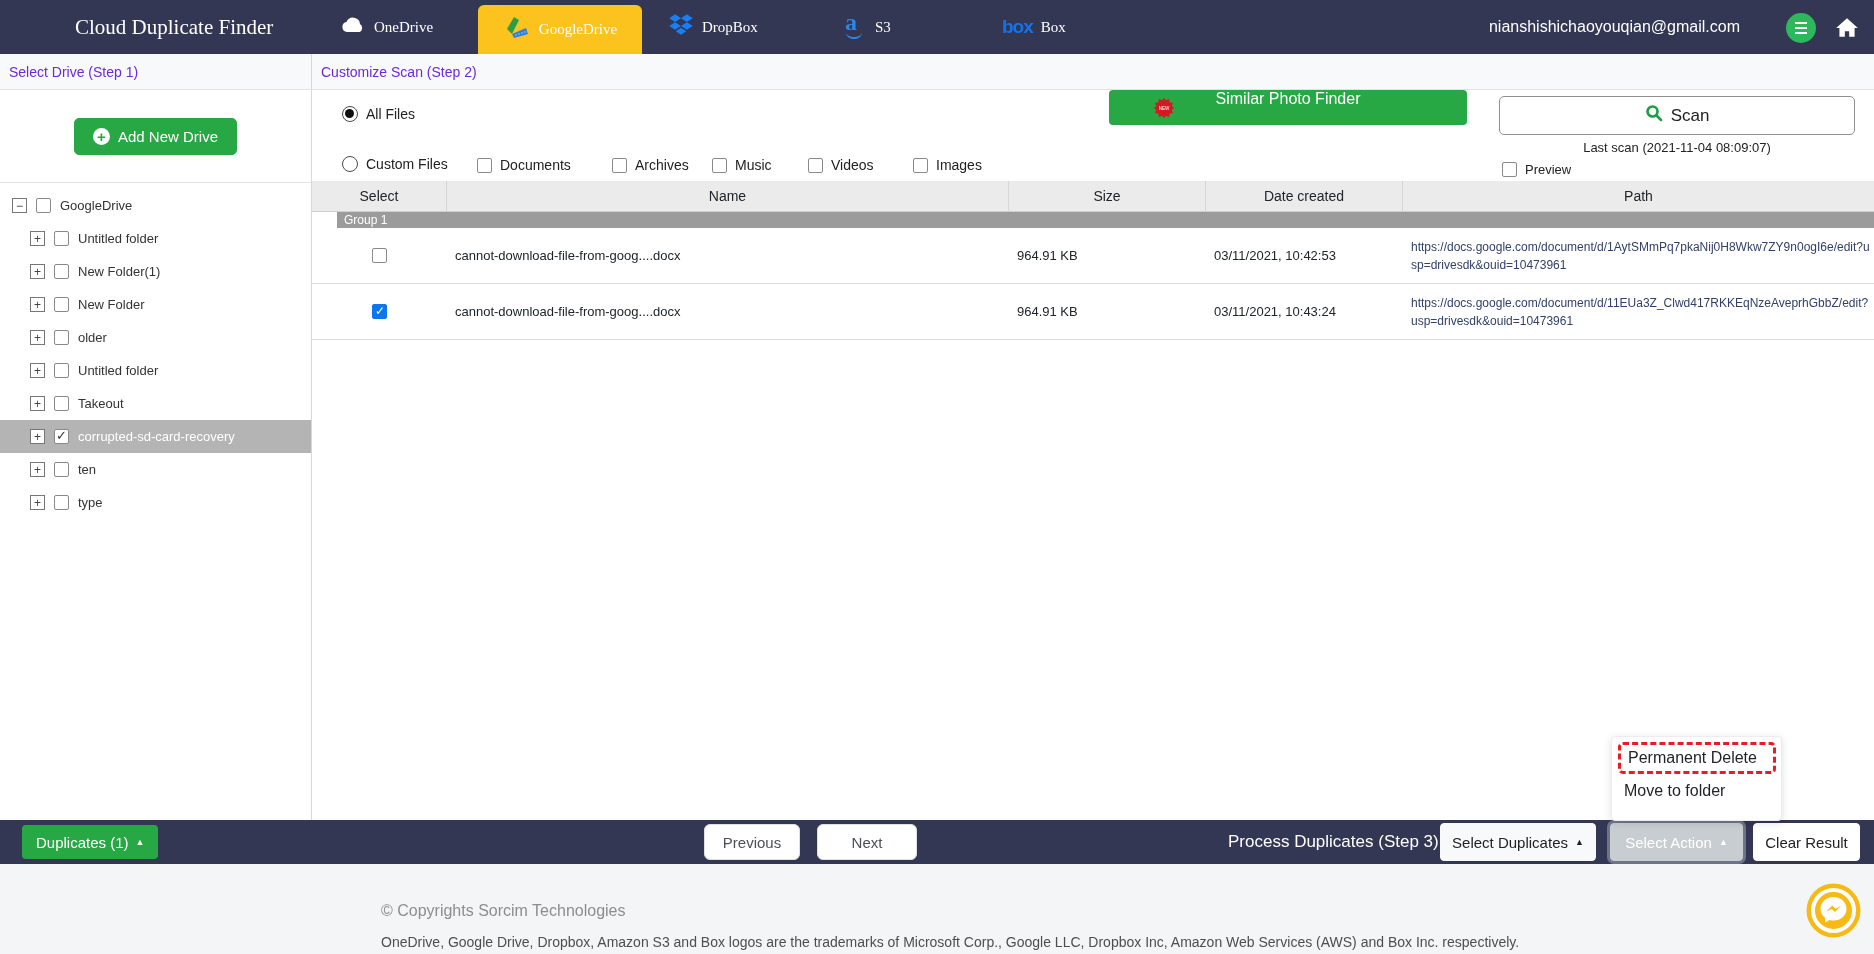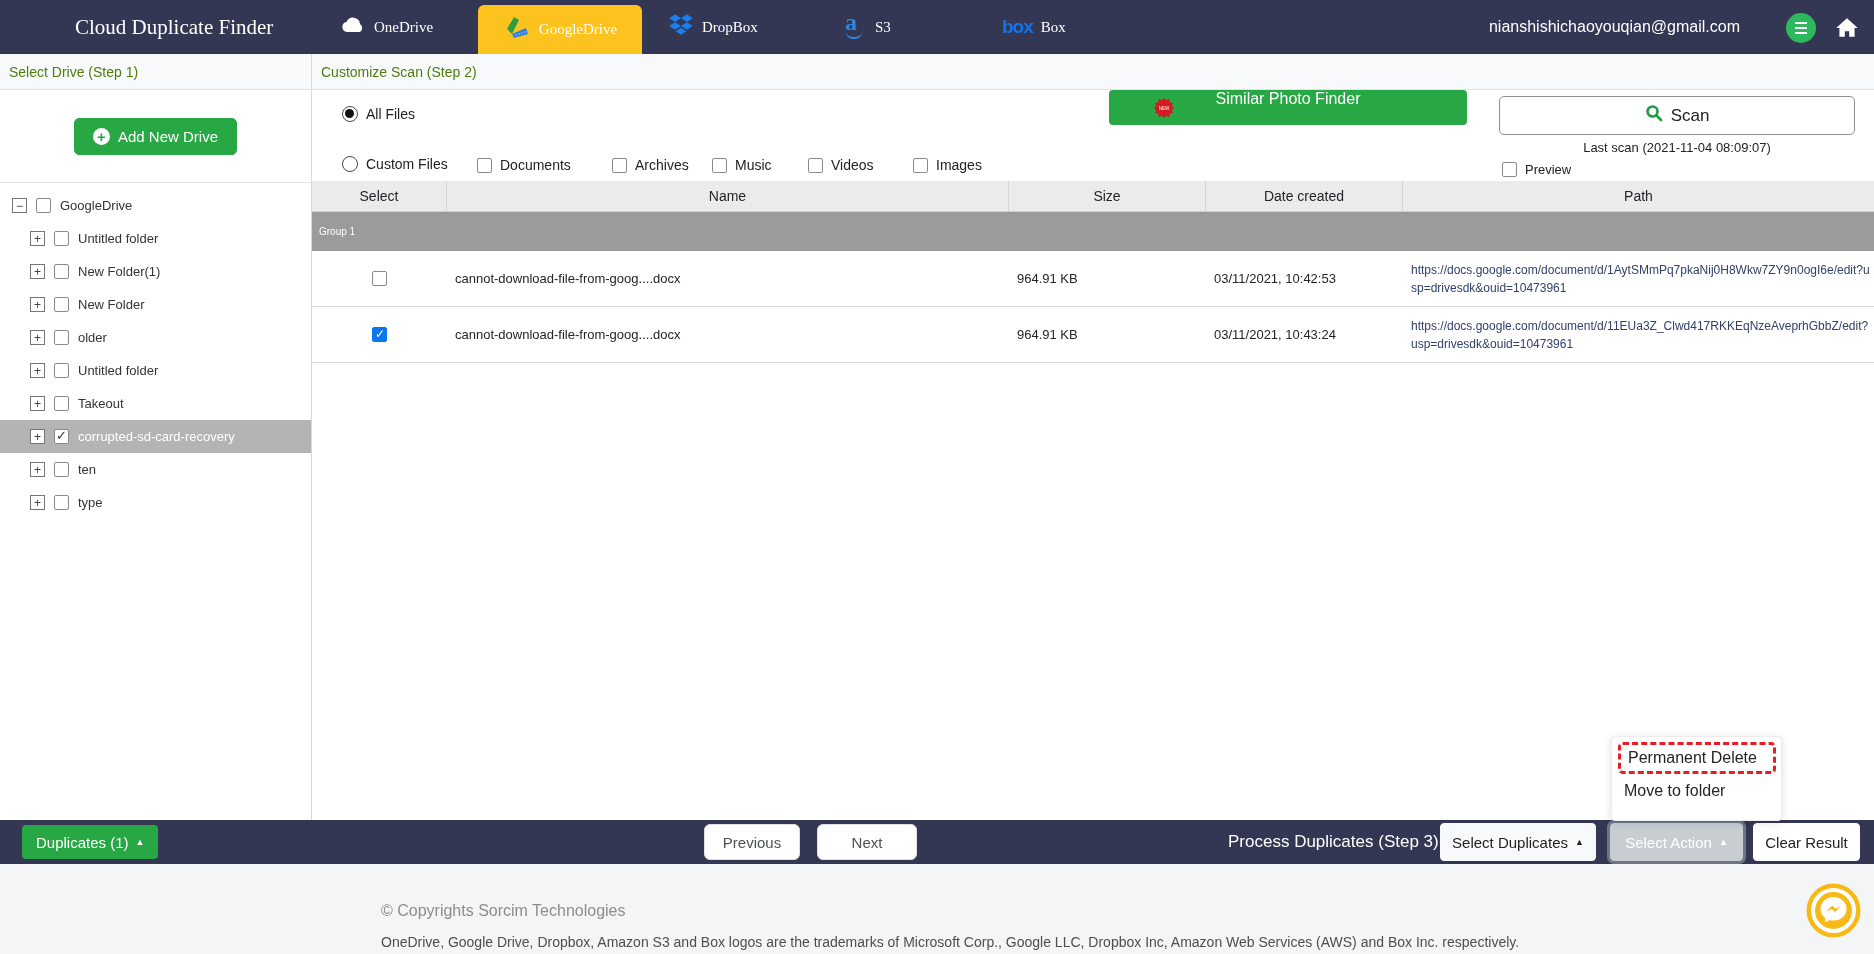--- a/index.html
+++ b/index.html
@@ -24,21 +24,21 @@
               border-top:none; border-left:none; border-right:none; border-radius:0 0 10px 10px; }
   .box-word { color:#1273eb; font-weight:bold; font-family:"Liberation Sans", sans-serif; font-size:19px; letter-spacing:-1px; }
   .acct { position:absolute; right:134px; top:0; height:54px; display:flex; align-items:center; color:#fff; font-size:16px; }
   .menu-ellipse { position:absolute; right:58px; top:13px; width:30px; height:30px; border-radius:50%;
                   background:#2eb85c; display:flex; flex-direction:column; justify-content:center; align-items:center; gap:3px; cursor:pointer; }
   .menu-ellipse i { display:block; width:12px; height:2px; background:#fff; }
   .home-btn { position:absolute; right:14px; top:15px; width:26px; height:26px; cursor:pointer; }
 
   
   .strip { position:absolute; height:36px; background:#f8f9fa; border-bottom:1px solid #e2e2e2;
-           display:flex; align-items:center; padding-left:9px; font-size:14px; color:#4d7c0f; }
+           display:flex; align-items:center; padding-left:9px; font-size:14px; color:#6d28d9; }
   .strip-left { left:0; top:54px; width:312px; border-right:1px solid #d8d8d8; }
   .strip-right { left:312px; top:54px; width:1562px; }
 
   
   .sidebar { position:absolute; left:0; top:90px; width:312px; height:730px; background:#fff; border-right:1px solid #d8d8d8; }
   .add-zone { height:93px; border-bottom:1px solid #e2e2e2; display:flex; align-items:center; justify-content:center; }
   .btn-green { background:#28a745; color:#fff; border:1px solid #28a745; border-radius:5px; font-size:15px;
                padding:9px 18px; display:inline-flex; align-items:center; gap:8px; cursor:pointer; }
   .plus-circ { width:17px; height:17px; border-radius:50%; background:#fff; color:#28a745; font-size:15px; font-weight:bold;
                display:inline-flex; align-items:center; justify-content:center; line-height:1; }
@@ -67,21 +67,21 @@
   .last-scan { position:absolute; left:1187px; top:50px; width:356px; text-align:center; font-size:13px; color:#222; }
   .preview-opt { left:1190px; top:72px; font-size:13px; }
 
   
   .tbl { position:absolute; left:312px; top:181px; width:1562px; }
   .trow { display:flex; width:100%; }
   .c-sel { width:135px; } .c-name { width:562px; } .c-size { width:197px; } .c-date { width:197px; } .c-path { width:471px; }
   .thead .cell { background:#ebebeb; border-bottom:1px solid #cfcfcf; border-right:1px solid #d6d6d6; height:31px;
                  display:flex; align-items:center; justify-content:center; font-size:14px; color:#212529; }
   .thead .cell:last-child { border-right:none; }
-  .group-bar { height:39px; background:#9b9b9b; color:#fff; font-size:10px; display:flex; align-items:center; padding-left:7px; }
+  .group-bar { height:16px; background:#9b9b9b; color:#fff; font-size:12px; display:flex; align-items:center; padding-left:7px;margin-left:25px; }
   .drow .cell { height:56px; border-bottom:1px solid #dcdcdc; display:flex; align-items:center; font-size:13px; color:#212529; padding:0 8px; }
   .drow .c-sel { justify-content:center; }
   .drow .c-path { font-size:12px; color:#32406a; line-height:1.5; padding-right:2px; word-break:break-all; }
   .drow .c-name, .drow .c-size, .drow .c-date { color:#212529; }
 
   
   .action-menu { position:absolute; left:1611px; top:736px; width:171px; height:85px; background:#fff;
                  border:1px solid #ececec; border-radius:4px; box-shadow:0 2px 8px rgba(0,0,0,.12); padding-top:5px; z-index:5; }
   .menu-item { font-size:16px; color:#212529; padding:4px 12px; cursor:pointer; }
   .menu-item.danger-marked { border:3px dashed #ea1b22; border-radius:5px; margin:0 5px 4px 6px; padding:4px 7px; }

